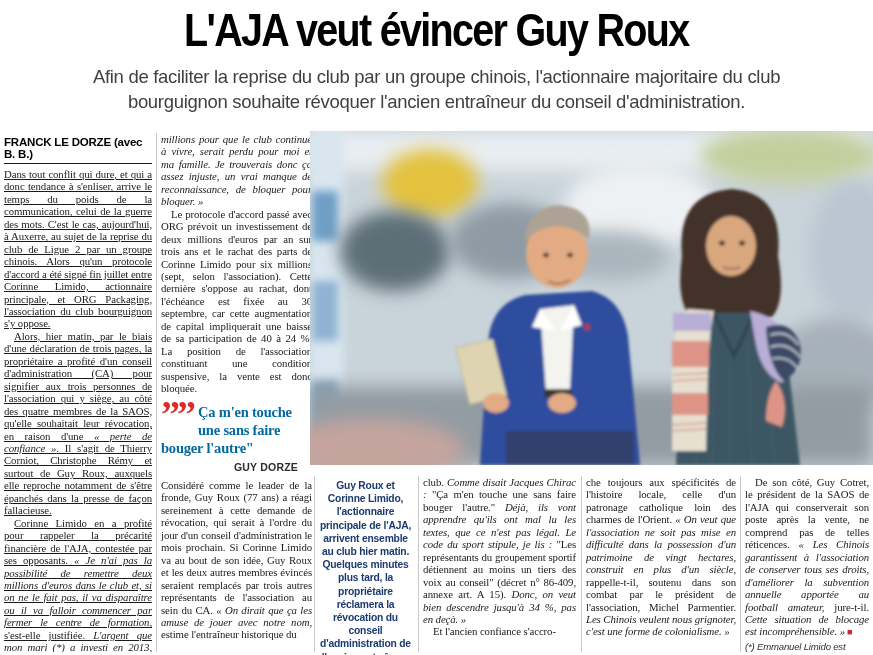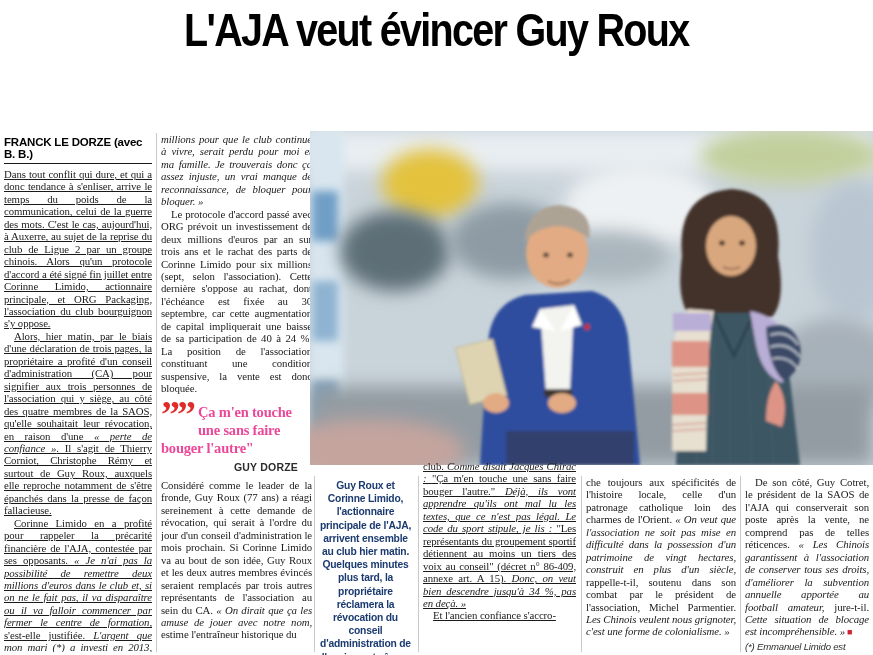--- a/index.html
+++ b/index.html
@@ -21,33 +21,33 @@
   .col p + p{}
   .i{font-style:italic;}
   .end{color:#d1232e;font-style:normal;font-size:9px;}
   .byline{position:absolute;left:4px;top:136px;width:148px;
           font-family:"Liberation Sans",sans-serif;font-weight:700;font-size:11.5px;
           letter-spacing:-0.2px;color:#000;border-bottom:1.5px solid #1a1a1a;
           padding-bottom:3px;transform-origin:left;}
   #article-col1{left:4px;top:168px;width:148px;height:484px;text-decoration:underline;}
   #article-col2-top{left:161px;top:133px;width:151px;height:266px;}
   #article-col2-bottom{left:161px;top:479px;width:151px;height:173px;}
-  #article-col4{left:423px;top:460px;width:153px;height:178px;text-decoration:underline;}
+  #article-col4{left:423px;top:476px;width:153px;height:178px;}
   #article-col5{left:586px;top:476px;width:150px;height:178px;}
   #article-col6{left:745px;top:476px;width:124px;height:178px;}
   .footnote{font-family:"Liberation Sans",sans-serif;font-style:italic;font-size:9.6px;
             line-height:11.5px;color:#2e2e2e;letter-spacing:-0.2px;margin-top:2px;
             text-align:left;}
   
   .pullquote{position:absolute;left:161px;top:403px;width:151px;}
   .quote-icon{float:left;font-family:"Liberation Serif",serif;font-weight:900;
               font-size:38px;line-height:22px;color:#e02b2b;margin-right:5px;
               letter-spacing:-3px;}
   .quote-text{font-family:"Liberation Serif",serif;font-weight:700;font-size:14.5px;
-              line-height:15.5px;color:#ec4899;letter-spacing:-0.2px;}
+              line-height:15.5px;color:#0369a1;letter-spacing:-0.2px;}
   .quote-attrib{clear:both;text-align:right;font-family:"Liberation Sans",sans-serif;
                 font-weight:700;font-size:10.5px;color:#2b2b2b;margin-top:4px;
                 padding-right:14px;letter-spacing:0.2px;}
   
   .photo{position:absolute;left:310px;top:131px;width:563px;height:334px;overflow:hidden;
          background:#c8d2da;}
   .caption{position:absolute;left:318px;top:479px;width:95px;text-align:center;
            font-family:"Liberation Sans",sans-serif;font-weight:700;font-size:10.3px;
            line-height:13.2px;color:#1b3a70;letter-spacing:-0.2px;}
   
@@ -59,20 +59,21 @@
   #rule-5{left:740px;top:476px;height:176px;}
 </style>
 </head>
 <body>
 
 <div class="page">
 
   <div class="headline-wrap">
     <h1 class="headline" style="margin:0">L'AJA veut évincer Guy Roux</h1>
   </div>
+  <div class="subheadline">Afin de faciliter la reprise du club par un groupe chinois, l'actionnaire majoritaire du club bourguignon souhaite révoquer l'ancien entraîneur du conseil d'administration.</div>
 
   <div class="byline">FRANCK LE DORZE (avec B. B.)</div>
 
   <div class="vrule" id="rule-1"></div>
   <div class="vrule" id="rule-2"></div>
   <div class="vrule" id="rule-3"></div>
   <div class="vrule" id="rule-4"></div>
   <div class="vrule" id="rule-5"></div>
 
   <div class="col" id="article-col1">

